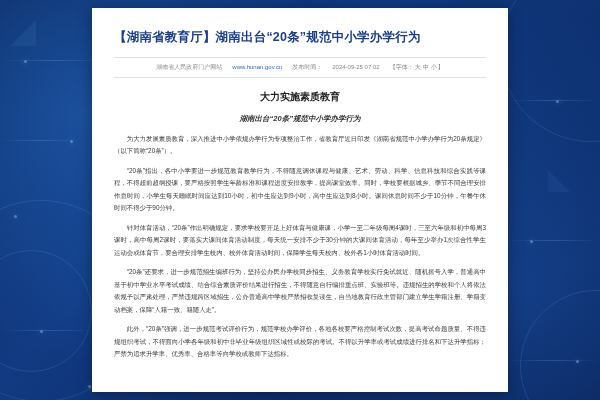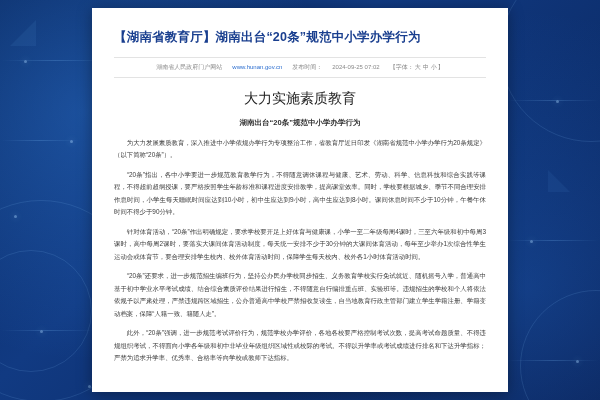--- a/index.html
+++ b/index.html
@@ -90,31 +90,32 @@
     margin-bottom: 12px;
     white-space: nowrap;
   }
   .meta-item { color: #8a8a8a; }
   .meta-link { color: #2d6fd0; }
   .meta-fontsize { color: #8a8a8a; }
   .meta-fontsize .fs { margin: 0 1px; }
 
   .section-head {
     text-align: center;
-    font-size: 14px;
-    font-weight: normal;
+    font-size: 10px;
+    font-weight: bold;
     color: #222;
     margin: 6px 0 10px 0;
   }
   .sub-head {
     text-align: center;
     font-size: 7.5px;
     font-weight: bold;
     color: #333;
     margin: 8px 0 9px 0;
+    font-style: italic;
   }
   .para {
     font-size: 6.4px;
     line-height: 1.95;
     color: #3a3a3a;
     text-align: justify;
     text-indent: 2em;
     margin: 0 0 7px 0;
   }
 </style>

